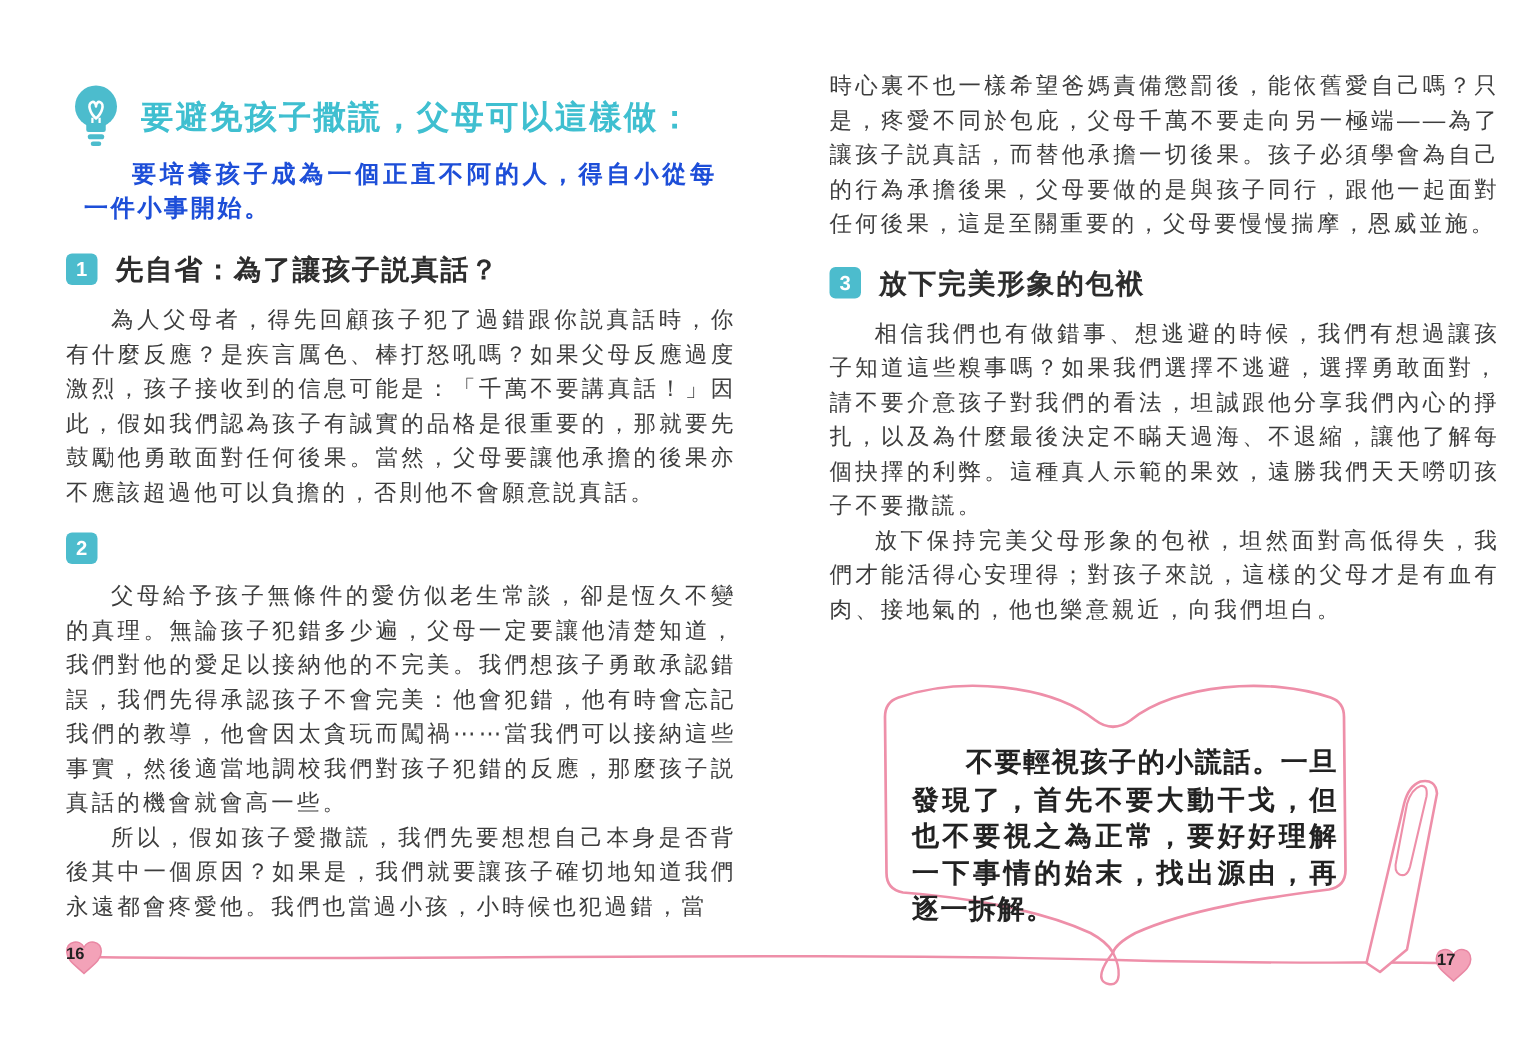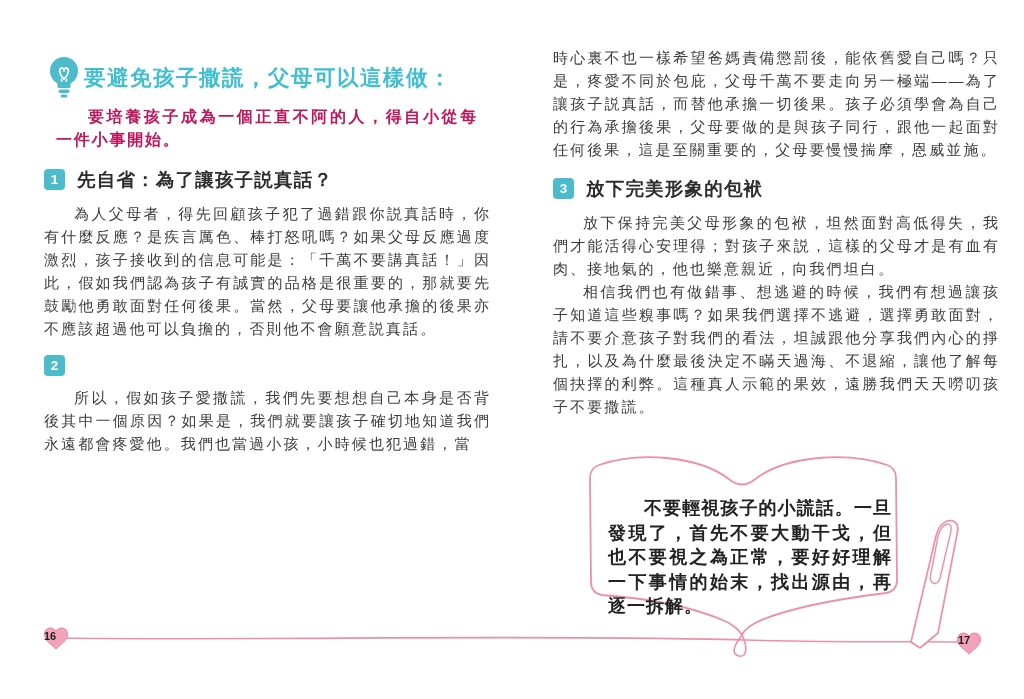--- a/index.html
+++ b/index.html
@@ -6,31 +6,31 @@
   body{
     width:1024px;height:699px;background:#ffffff;
     font-family:"Liberation Sans","DejaVu Sans",sans-serif;
     position:relative;overflow:hidden;
     color:#3d3d3d;
   }
   .page{position:absolute;margin-top:16px;}
   .page-left{left:44px;top:40px;width:447px;}
   .page-right{left:553px;top:30px;width:447px;}
 
-  .title-row{display:flex;align-items:center;height:42px;margin-bottom:7px;}
+  .title-row{display:flex;align-items:center;gap:10px;height:42px;margin-bottom:7px;}
   .title-row h1{
     margin:0;font-size:21.5px;font-weight:bold;letter-spacing:1.5px;
     color:#3fbfd0;white-space:nowrap;
   }
   .bulb-wrap{flex:0 0 auto;width:40px;height:46px;margin-top:2px;}
 
   .intro{
     margin:0 0 0 12px;width:422px;
     font-size:16px;font-weight:bold;line-height:23px;letter-spacing:1.8px;
-    color:#be185d;text-indent:2em;text-align:justify;
+    color:#1d4ed8;text-indent:2em;text-align:justify;
   }
 
   .sec-head{display:flex;align-items:center;gap:12px;margin:16px 0 10px 0;}
   .sec-head h2{
     margin:0;font-size:18.5px;font-weight:bold;letter-spacing:1.2px;color:#2d2d2d;white-space:nowrap;
   }
   .badge{
     flex:0 0 auto;width:21px;height:21px;border-radius:4px;background:#4cbccd;
     color:#fff;font-size:13.5px;font-weight:bold;display:flex;align-items:center;justify-content:center;
   }
@@ -82,32 +82,33 @@
 
     <div class="sec-head">
       <span class="badge">1</span>
       <h2>先自省：為了讓孩子説真話？</h2>
     </div>
     <p class="par">為人父母者，得先回顧孩子犯了過錯跟你説真話時，你有什麼反應？是疾言厲色、棒打怒吼嗎？如果父母反應過度激烈，孩子接收到的信息可能是：「千萬不要講真話！」因此，假如我們認為孩子有誠實的品格是很重要的，那就要先鼓勵他勇敢面對任何後果。當然，父母要讓他承擔的後果亦不應該超過他可以負擔的，否則他不會願意説真話。</p>
 
     <div class="sec-head">
       <span class="badge">2</span>
     </div>
+    <p class="par">父母給予孩子無條件的愛仿似老生常談，卻是恆久不變的真理。無論孩子犯錯多少遍，父母一定要讓他清楚知道，我們對他的愛足以接納他的不完美。我們想孩子勇敢承認錯誤，我們先得承認孩子不會完美：他會犯錯，他有時會忘記我們的教導，他會因太貪玩而闖禍⋯⋯當我們可以接納這些事實，然後適當地調校我們對孩子犯錯的反應，那麼孩子説真話的機會就會高一些。</p>
     <p class="par">所以，假如孩子愛撒謊，我們先要想想自己本身是否背後其中一個原因？如果是，我們就要讓孩子確切地知道我們永遠都會疼愛他。我們也當過小孩，小時候也犯過錯，當</p>
   </section>
 
   <section class="page page-right">
     <p class="par no-indent">時心裏不也一樣希望爸媽責備懲罰後，能依舊愛自己嗎？只是，疼愛不同於包庇，父母千萬不要走向另一極端——為了讓孩子説真話，而替他承擔一切後果。孩子必須學會為自己的行為承擔後果，父母要做的是與孩子同行，跟他一起面對任何後果，這是至關重要的，父母要慢慢揣摩，恩威並施。</p>
 
     <div class="sec-head">
       <span class="badge">3</span>
       <h2>放下完美形象的包袱</h2>
     </div>
+    <p class="par">相信我們也有做錯事、想逃避的時候，我們有想過讓孩子知道這些糗事嗎？如果我們選擇不逃避，選擇勇敢面對，請不要介意孩子對我們的看法，坦誠跟他分享我們內心的掙扎，以及為什麼最後決定不瞞天過海、不退縮，讓他了解每個抉擇的利弊。這種真人示範的果效，遠勝我們天天嘮叨孩子不要撒謊。</p>
     <p class="par">放下保持完美父母形象的包袱，坦然面對高低得失，我們才能活得心安理得；對孩子來説，這樣的父母才是有血有肉、接地氣的，他也樂意親近，向我們坦白。</p>
-    <p class="par">相信我們也有做錯事、想逃避的時候，我們有想過讓孩子知道這些糗事嗎？如果我們選擇不逃避，選擇勇敢面對，請不要介意孩子對我們的看法，坦誠跟他分享我們內心的掙扎，以及為什麼最後決定不瞞天過海、不退縮，讓他了解每個抉擇的利弊。這種真人示範的果效，遠勝我們天天嘮叨孩子不要撒謊。</p>
   </section>
 
   <svg class="deco" viewBox="0 0 1024 269">
 
     <path d="M57 208 C260 211 520 204 745 210 C850 213 922 211 958 212" fill="none" stroke="#ee8fa9" stroke-width="1.6" stroke-linecap="round"></path>
 
     <path d="M599 35 C640 21 700 26 730 50 Q742 59 754 50 C784 26 846 21 887 35 Q896 38 896 48 L897 150 Q897 161 886 163 C846 168 792 176 757 192 Q744 199 742 205 Q738 198 727 192 C692 176 642 168 602 165 Q591 163 591 152 L590 48 Q590 38 599 35 Z" fill="#ffffff" stroke="#ee8fa9" stroke-width="1.8" stroke-linejoin="round"></path>
 
     <path d="M742 205 C735 214 730 224 739 226 C748 228 747 215 742 205" fill="none" stroke="#ee8fa9" stroke-width="1.6"></path>
 

